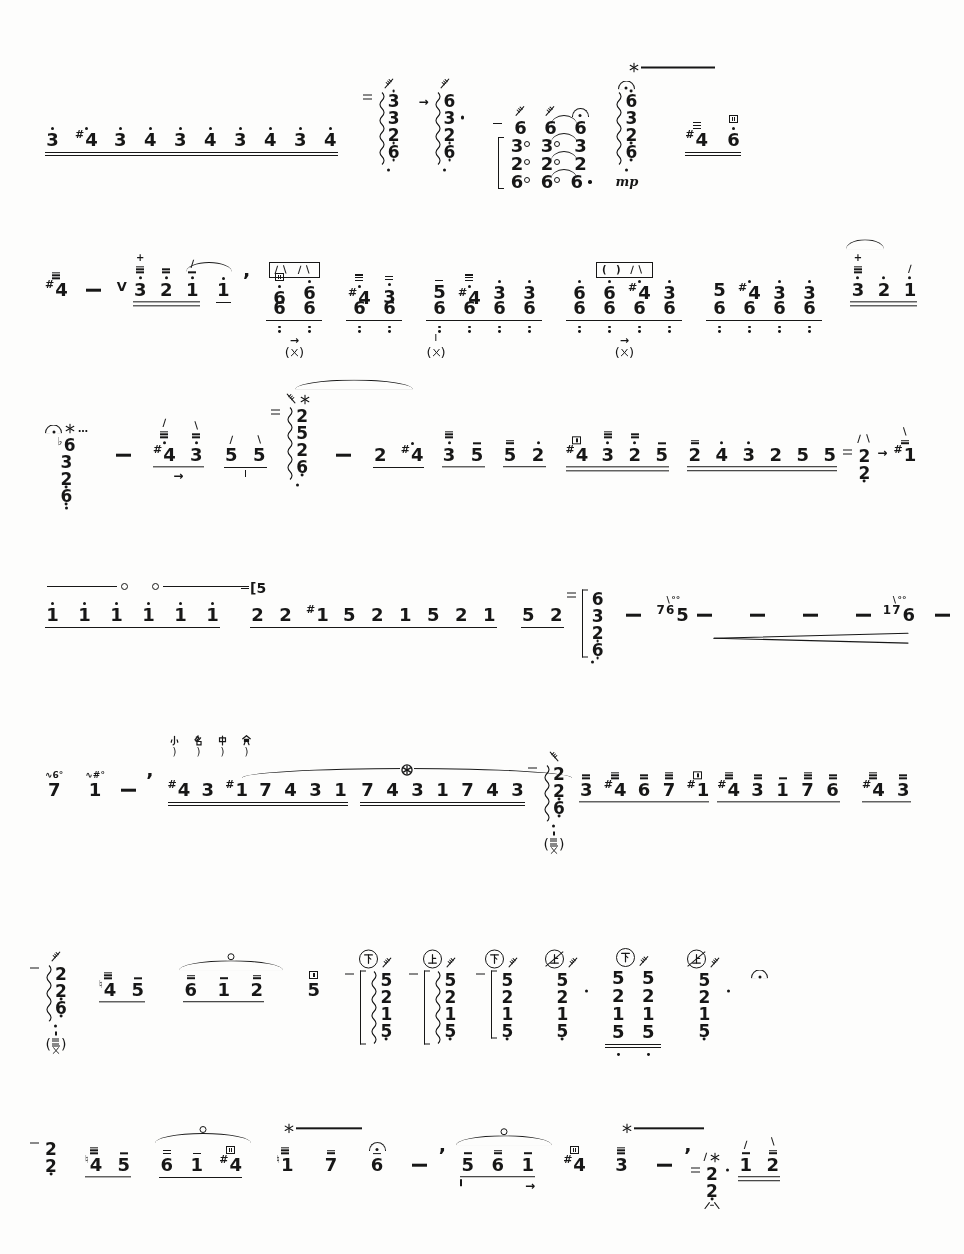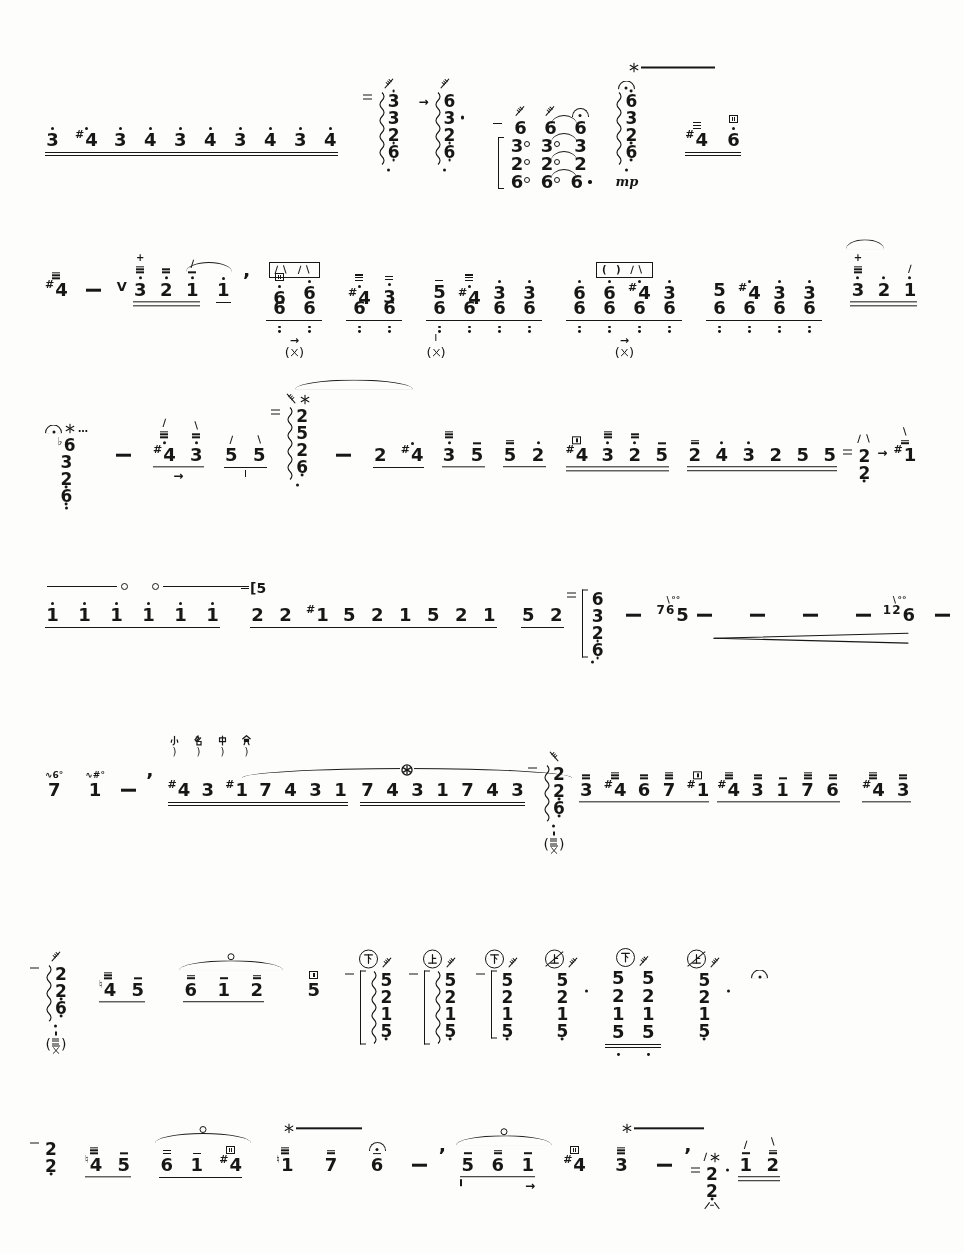--- a/index.html
+++ b/index.html
@@ -1438,21 +1438,21 @@
                 <path d="M3 6.5 L197 1.6" fill="none" stroke="#171717" stroke-width="1.1" stroke-linecap="round"></path>
                 <path d="M3 6.5 L197 11.4" fill="none" stroke="#171717" stroke-width="1.1" stroke-linecap="round"></path>
               </g>
             </svg></div>
         </div>
         <div class="grp" style="margin-left: 12px; transform: translateY(38px);">
           <div class="nrow" style="gap: 12px;">
             <div class="note">
               <div class="orn">∖°°</div>
               <div class="dgt">
-                <span class="gr">12</span>
+                <span class="gr">17</span>
                 <span>6</span>
               </div>
             </div>
           </div>
         </div>
         <div class="grp" style="margin-left: 20px; transform: translateY(56.7031px);">
           <div class="rest"></div>
         </div>
       </div>
       <div class="system" style="top: 732px;">

